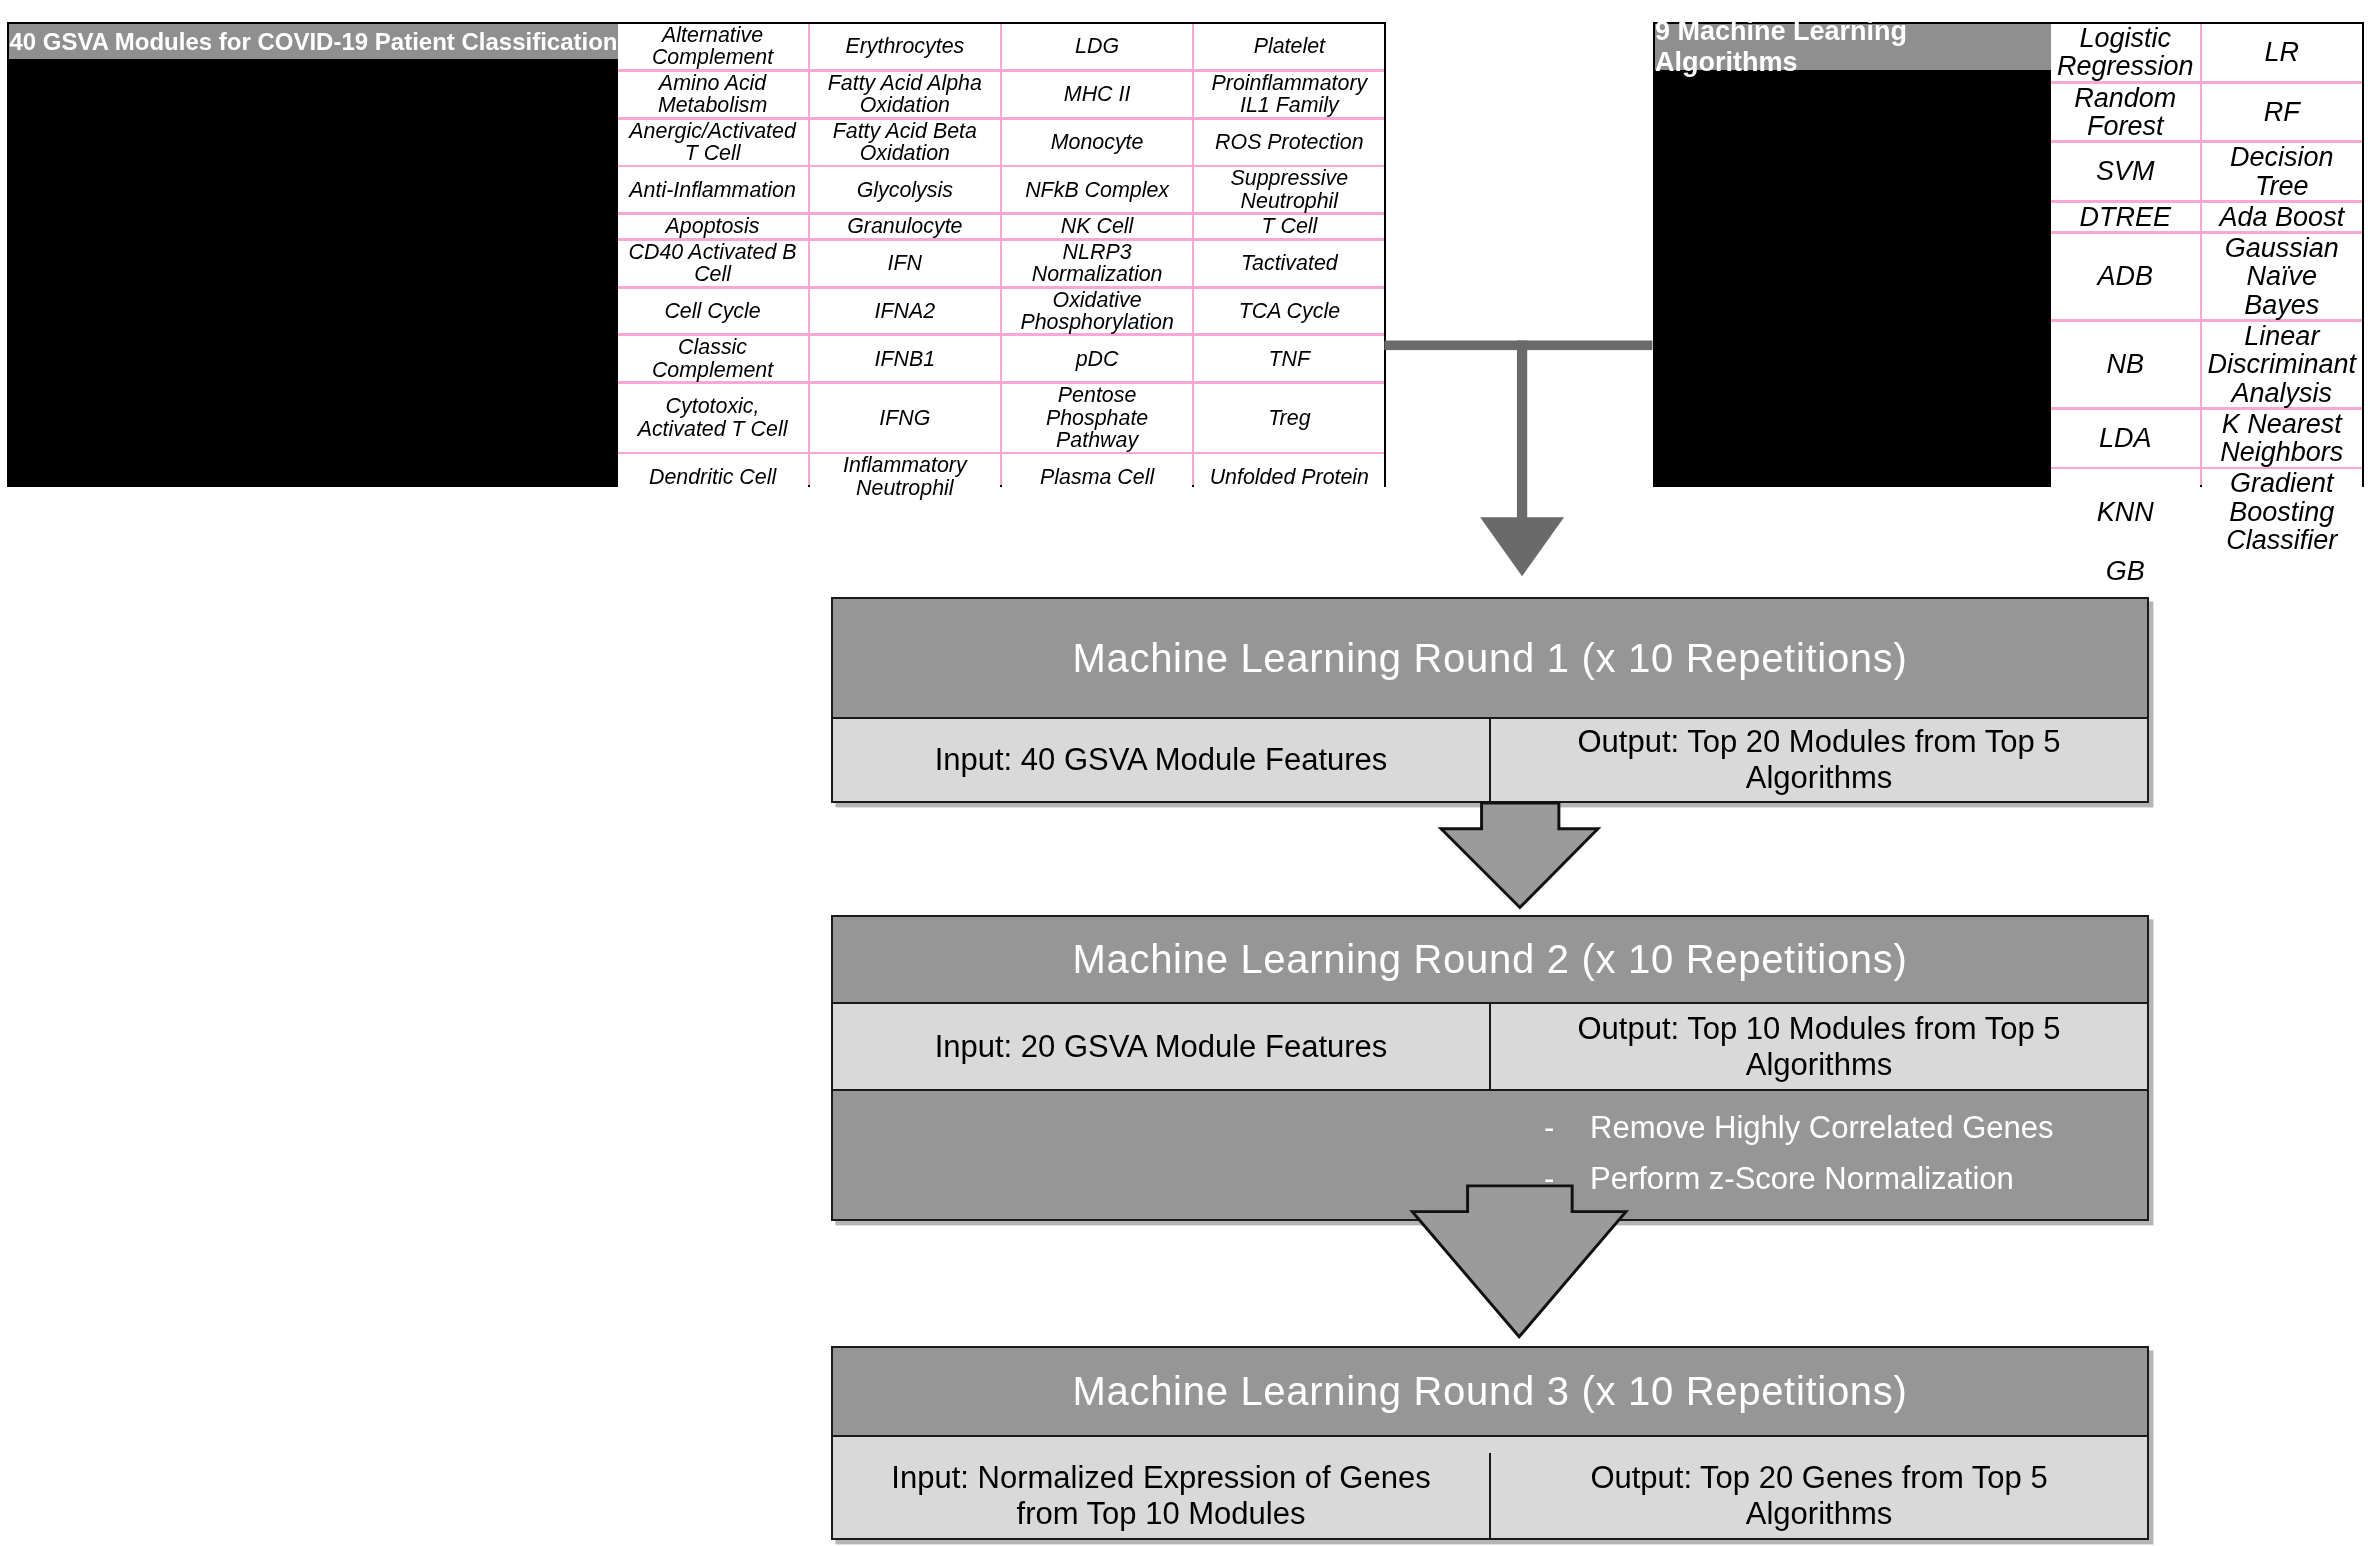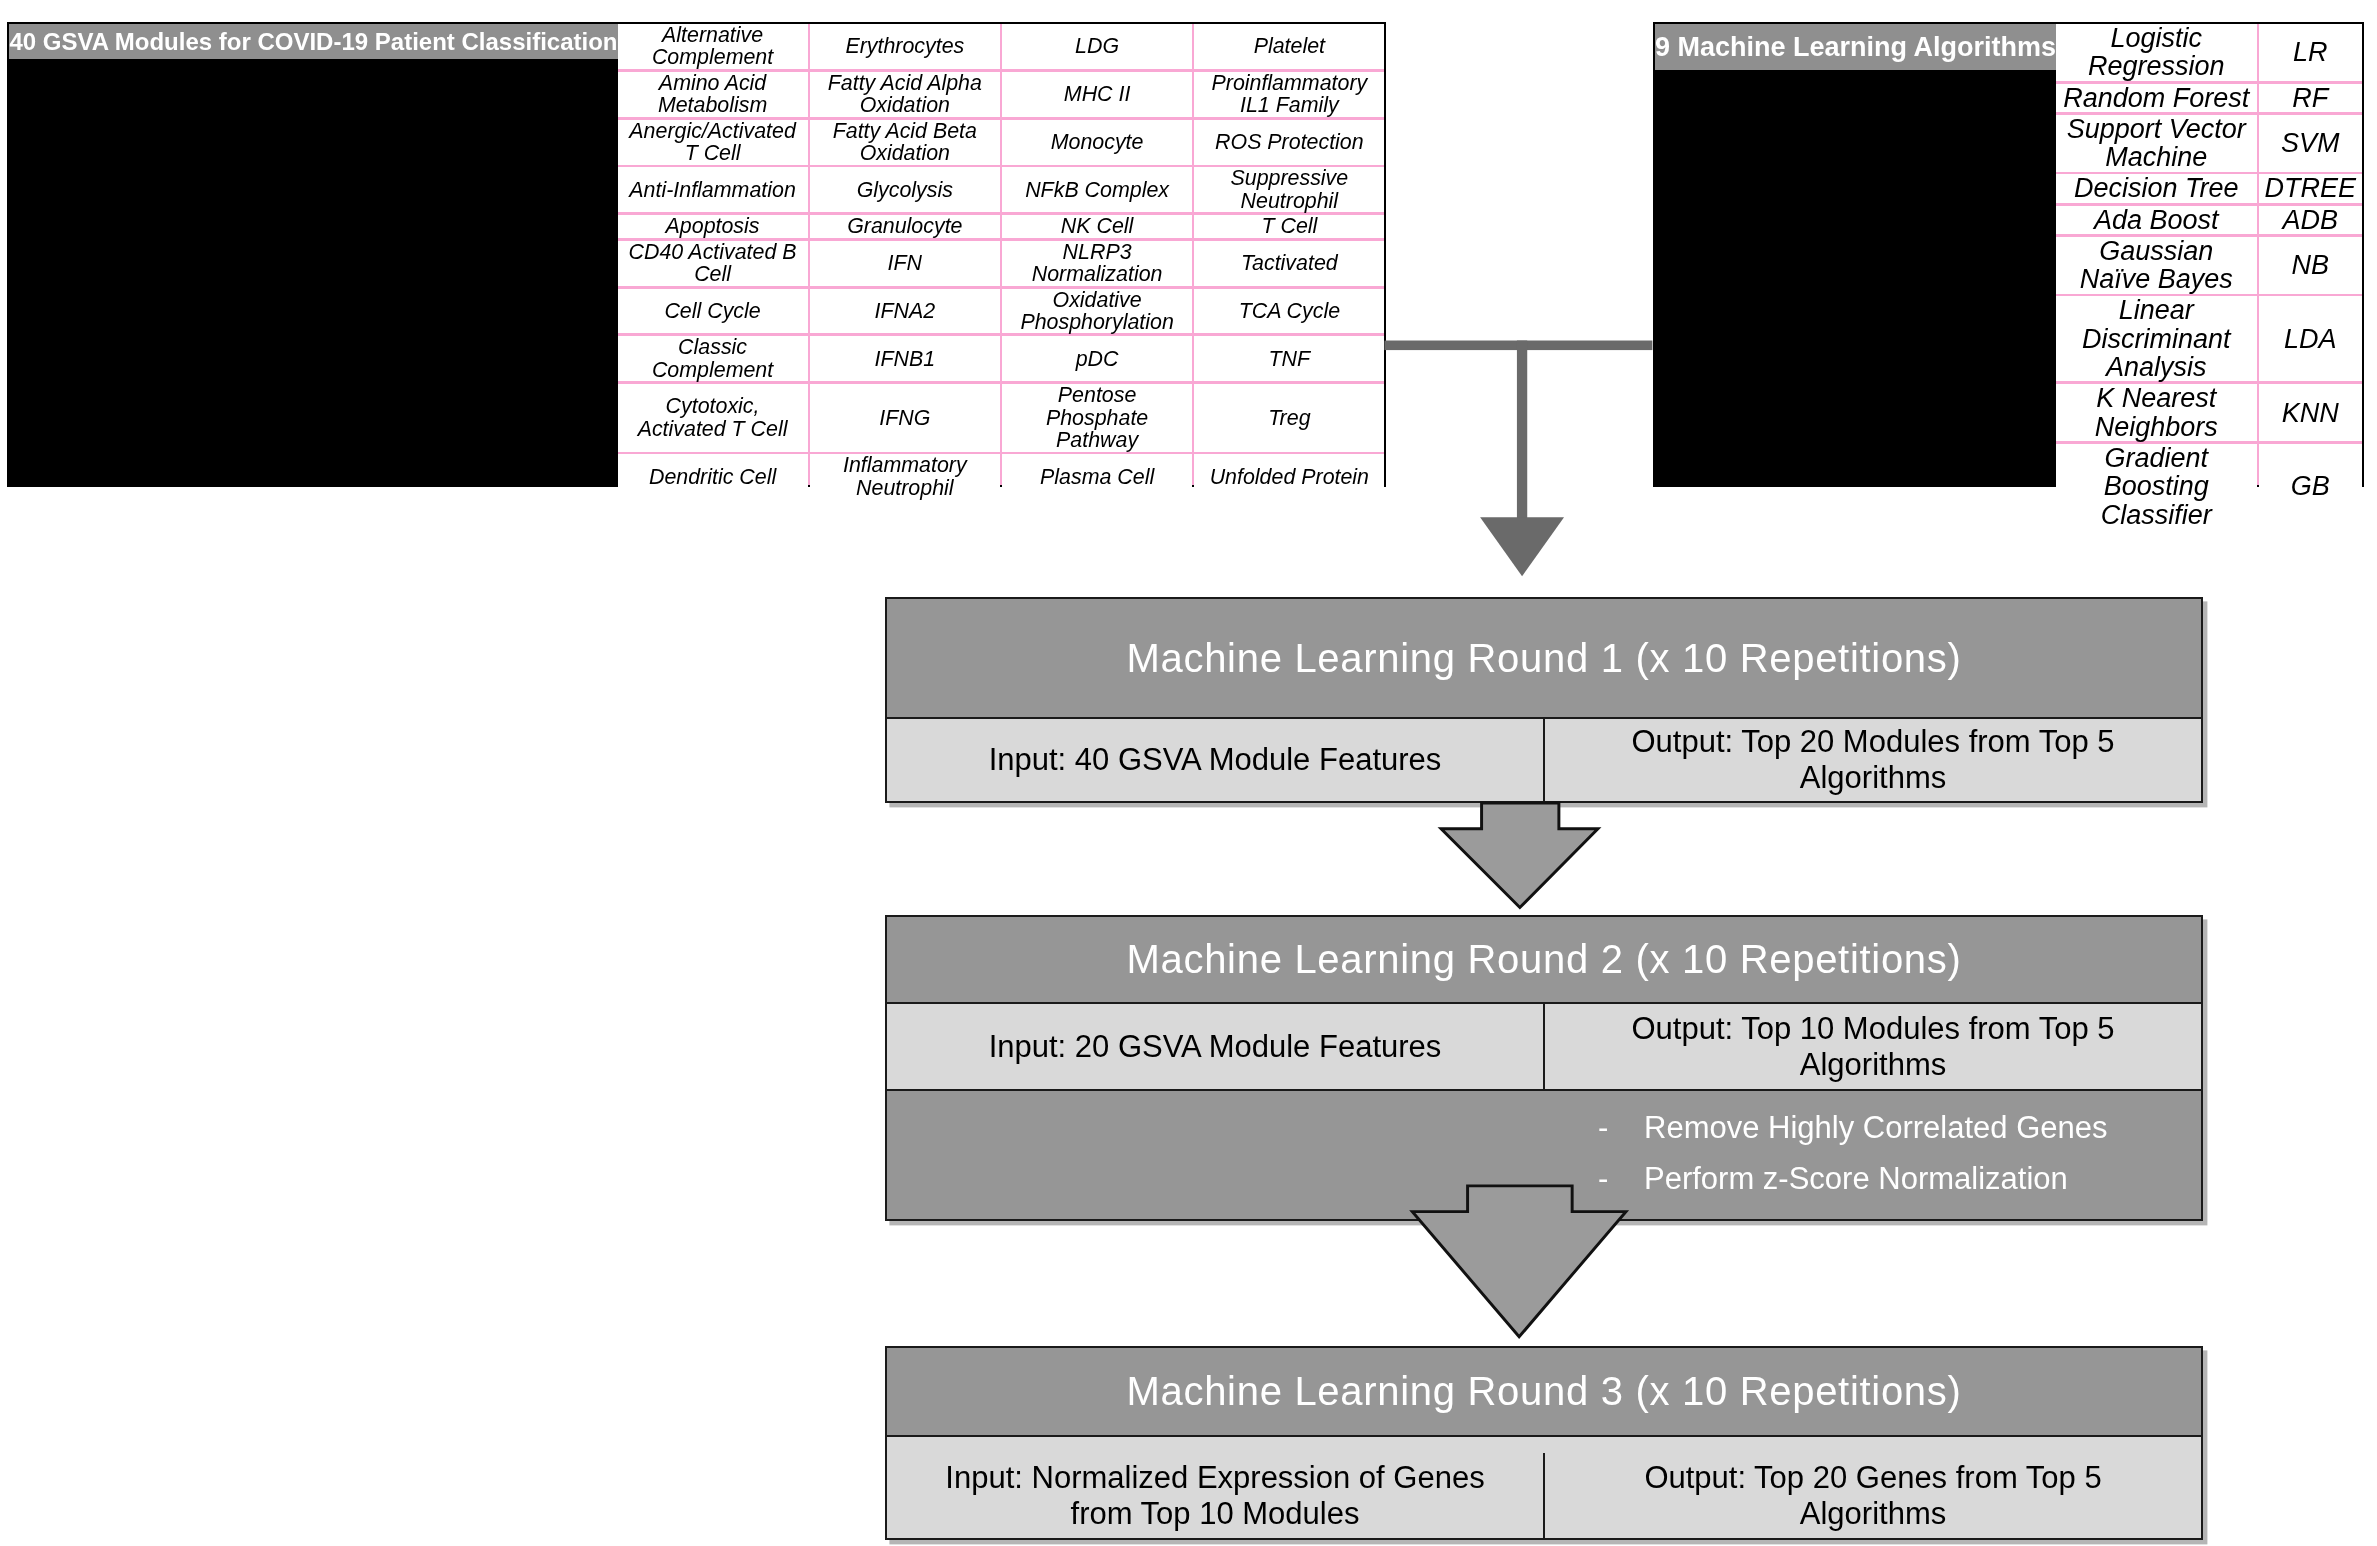--- a/index.html
+++ b/index.html
@@ -35,21 +35,21 @@
   .ml{left:1653px;top:22px;width:711px;height:465px;}
   .ml .t-title{height:46px;font-size:27px;}
   .ml .t-grid{grid-template-columns:7fr 3fr;grid-auto-rows:1fr;column-gap:2.2px;row-gap:2.9px;}
   .ml .t-cell{font-size:27px;}
 
   
   .connector{position:absolute;left:0;top:0;pointer-events:none;}
 
   
   .round{
-    position:absolute;left:885px;width:1318px;
+    position:absolute;left:831px;width:1318px;
     border:2.2px solid #1a1a1a;background:#d9d9d9;
     display:flex;flex-direction:column;box-sizing:border-box;
     box-shadow:4.4px 4.4px 0 rgba(90,90,90,.45);
     justify-content:flex-end;
   }
   .r-header{
     background:#969696;color:#fff;
     display:flex;align-items:center;justify-content:center;
     border-bottom:2.2px solid #1a1a1a;
     font-size:40px;letter-spacing:0.7px;
@@ -135,21 +135,20 @@
       </div>
   </section>
 
   <section class="ftable ml">
     <div class="t-title">9 Machine Learning Algorithms</div>
     <div class="t-grid" id="ml-grid">
         <div class="t-cell">Logistic Regression</div>
         <div class="t-cell">LR</div>
         <div class="t-cell">Random Forest</div>
         <div class="t-cell">RF</div>
-        <div class="t-cell">Support Vector Machine</div>
         <div class="t-cell">SVM</div>
         <div class="t-cell">Decision Tree</div>
         <div class="t-cell">DTREE</div>
         <div class="t-cell">Ada Boost</div>
         <div class="t-cell">ADB</div>
         <div class="t-cell">Gaussian Naïve Bayes</div>
         <div class="t-cell">NB</div>
         <div class="t-cell">Linear Discriminant Analysis</div>
         <div class="t-cell">LDA</div>
         <div class="t-cell">K Nearest Neighbors</div>

